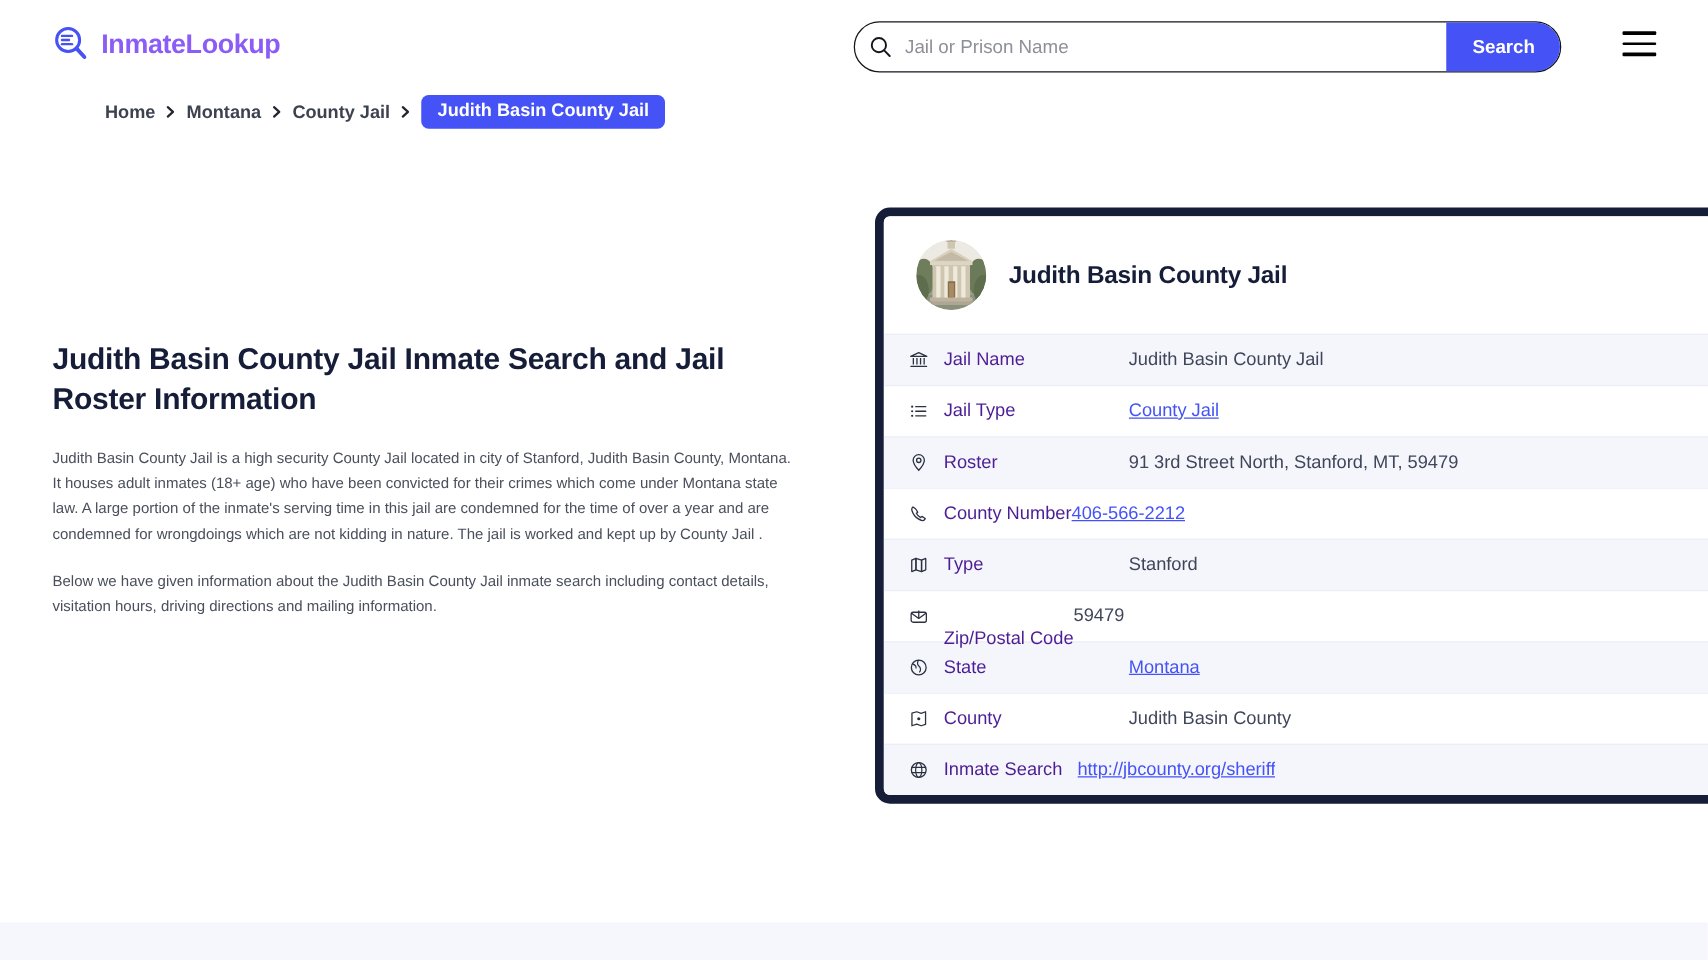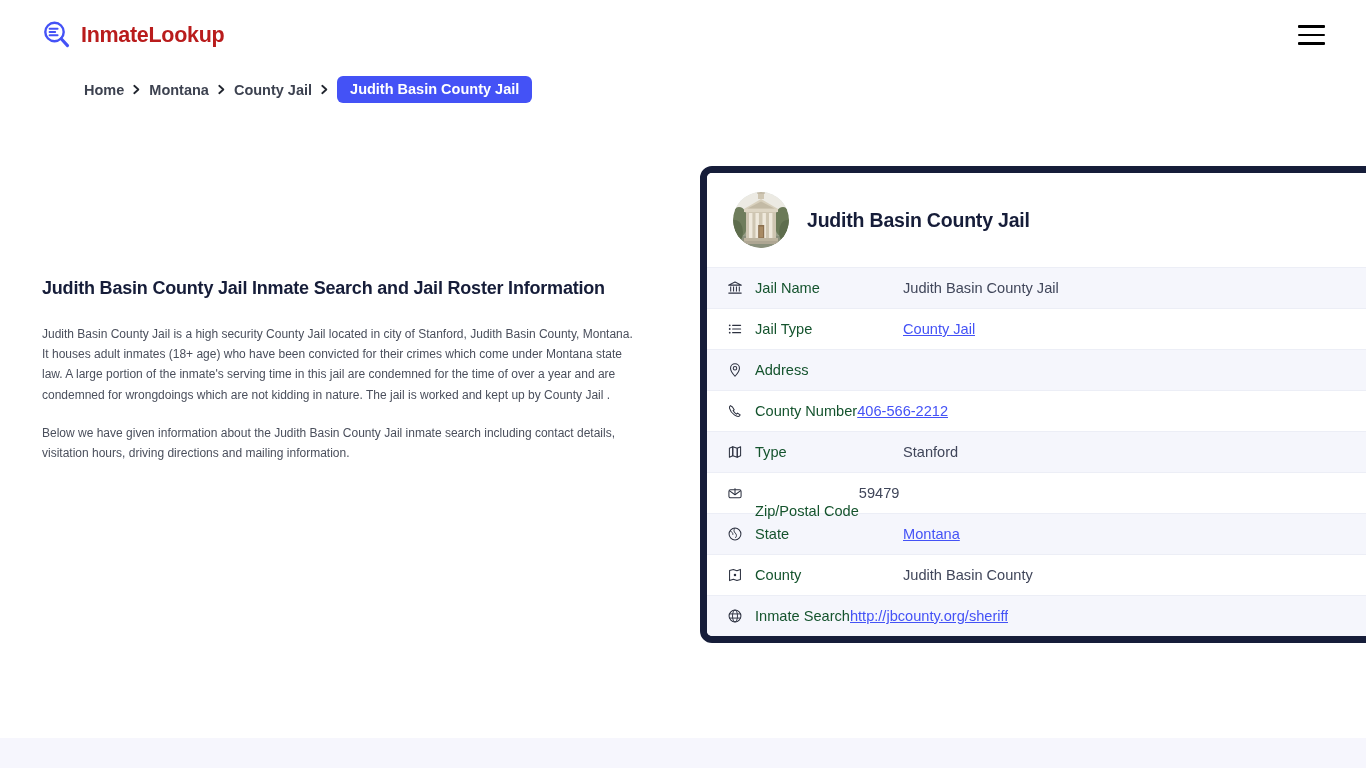--- a/index.html
+++ b/index.html
@@ -26,21 +26,21 @@
     top: 20px;
     display: flex;
     align-items: center;
     gap: 9px;
     text-decoration: none;
   }
   .brand-logo { width: 30px; height: 30px; display: block; }
   .brand-name {
     font-size: 21.5px;
     font-weight: 700;
-    color: #b91c1c;
+    color: #8b5cf6;
     letter-spacing: -0.3px;
     white-space: nowrap;
   }
 
   .searchbar {
     position: absolute;
     left: 683px;
     top: 17px;
     width: 566px;
     height: 41px;
@@ -140,21 +140,21 @@
 
   
   .left-col {
     position: absolute;
     left: 42px;
     top: 272px;
     width: 594px;
   }
   .page-title {
     margin: 0 0 20px 0;
-    font-size: 18px;
+    font-size: 24px;
     line-height: 32px;
     font-weight: 700;
     color: #161d39;
     letter-spacing: -0.2px;
   }
   .body-para {
     margin: 0 0 18px 0;
     font-size: 12px;
     line-height: 20.2px;
     color: #4a4f5c;
@@ -208,21 +208,21 @@
   .info-row:nth-child(odd) { background: #f5f6fc; }
   .info-row:nth-child(even) { background: #ffffff; }
   .row-icon {
     width: 28px;
     flex: none;
     display: flex;
     align-items: center;
     color: #2c3140;
   }
   .row-label {
-    color: #14532d;
+    color: #4c1d95;
     flex: none;
     padding-right: 4px;
     white-space: nowrap;
   }
   .row-value {
     color: #40465a;
     white-space: nowrap;
     overflow: hidden;
   }
   .row-value a {
@@ -252,20 +252,30 @@
         <circle cx="12.5" cy="12" r="9.2" fill="none" stroke="#4452f6" stroke-width="2.4"></circle>
         <line x1="7.6" y1="8.7" x2="15.6" y2="8.7" stroke="#4452f6" stroke-width="1.9" stroke-linecap="round"></line>
         <line x1="7.6" y1="12" x2="13.2" y2="12" stroke="#4452f6" stroke-width="1.9" stroke-linecap="round"></line>
         <line x1="7.6" y1="15.3" x2="15.6" y2="15.3" stroke="#4452f6" stroke-width="1.9" stroke-linecap="round"></line>
         <line x1="19.2" y1="18.7" x2="25.5" y2="25.6" stroke="#4452f6" stroke-width="3.1" stroke-linecap="round"></line>
       </svg>
     </span>
     <span class="brand-name">InmateLookup</span>
   </a>
 
+  <div class="searchbar">
+    <span class="search-icon-wrap">
+      <svg viewBox="0 0 22 22" width="19" height="19" aria-hidden="true">
+        <circle cx="9.4" cy="9.4" r="6.6" fill="none" stroke="#15161c" stroke-width="1.8"></circle>
+        <line x1="14.3" y1="14.3" x2="19.4" y2="19.4" stroke="#15161c" stroke-width="1.8" stroke-linecap="round"></line>
+      </svg>
+    </span>
+    <input class="search-input" type="text" placeholder="Jail or Prison Name" value="" style="">
+    <button class="search-btn">Search</button>
+  </div>
 
   <div class="hamburger">
     <span></span>
     <span></span>
     <span></span>
   </div>
 </div>
 
 <nav class="breadcrumb" id="breadcrumb">
     <a class="crumb" href="#">Home</a>
@@ -368,21 +378,22 @@
         <span class="row-label row-label-fixed">Jail Type</span>
         <span class="row-value"><a href="#">County Jail</a></span>
       </div>
       <div class="info-row">
         <span class="row-icon">
           <svg viewBox="0 0 20 20" width="16" height="16">
             <path d="M10 2.2c-3.2 0-5.6 2.5-5.6 5.6 0 4 5.6 10 5.6 10s5.6-6 5.6-10c0-3.1-2.4-5.6-5.6-5.6z" fill="none" stroke="currentColor" stroke-width="1.3"></path>
             <circle cx="10" cy="7.8" r="2.2" fill="none" stroke="currentColor" stroke-width="1.3"></circle>
           </svg>
         </span>
-        <span class="row-label row-label-fixed">Address</span>
+        <span class="row-label row-label-fixed">Roster</span>
+        <span class="row-value">91 3rd Street North, Stanford, MT, 59479</span>
       </div>
       <div class="info-row">
         <span class="row-icon">
           <svg viewBox="0 0 20 20" width="16" height="16">
             <path d="M4.2 3.2c-1 .8-1.4 2.2-1 3.5.9 3.2 3.1 6.2 6 8.2 1.6 1.1 3.3 1.9 4.6 1.9.9 0 1.7-.4 2.2-1.2l.5-.8-3.4-2.2-1.2 1.3c-1.6-.8-3.4-2.7-4.3-4.4l1.4-1.1L6.8 5z" fill="none" stroke="currentColor" stroke-width="1.3" stroke-linejoin="round"></path>
           </svg>
         </span>
         <span class="row-label" style="padding-right: 0px;">County Number</span>
         <span class="row-value"><a href="#">406-566-2212</a></span>
       </div>
@@ -431,19 +442,19 @@
       </div>
       <div class="info-row">
         <span class="row-icon">
           <svg viewBox="0 0 20 20" width="16" height="16">
             <circle cx="10" cy="10" r="7.4" fill="none" stroke="currentColor" stroke-width="1.3"></circle>
             <ellipse cx="10" cy="10" rx="3.1" ry="7.4" fill="none" stroke="currentColor" stroke-width="1.2"></ellipse>
             <line x1="2.9" y1="7.4" x2="17.1" y2="7.4" stroke="currentColor" stroke-width="1.2"></line>
             <line x1="2.9" y1="12.6" x2="17.1" y2="12.6" stroke="currentColor" stroke-width="1.2"></line>
           </svg>
         </span>
-        <span class="row-label" style="padding-right: 0px;">Inmate Search</span>
+        <span class="row-label" style="padding-right: 12px;">Inmate Search</span>
         <span class="row-value"><a href="#">http://jbcounty.org/sheriff</a></span>
       </div>
     </div>
 </div>
 
 <div class="bottom-band"></div>
 
 </body></html>

